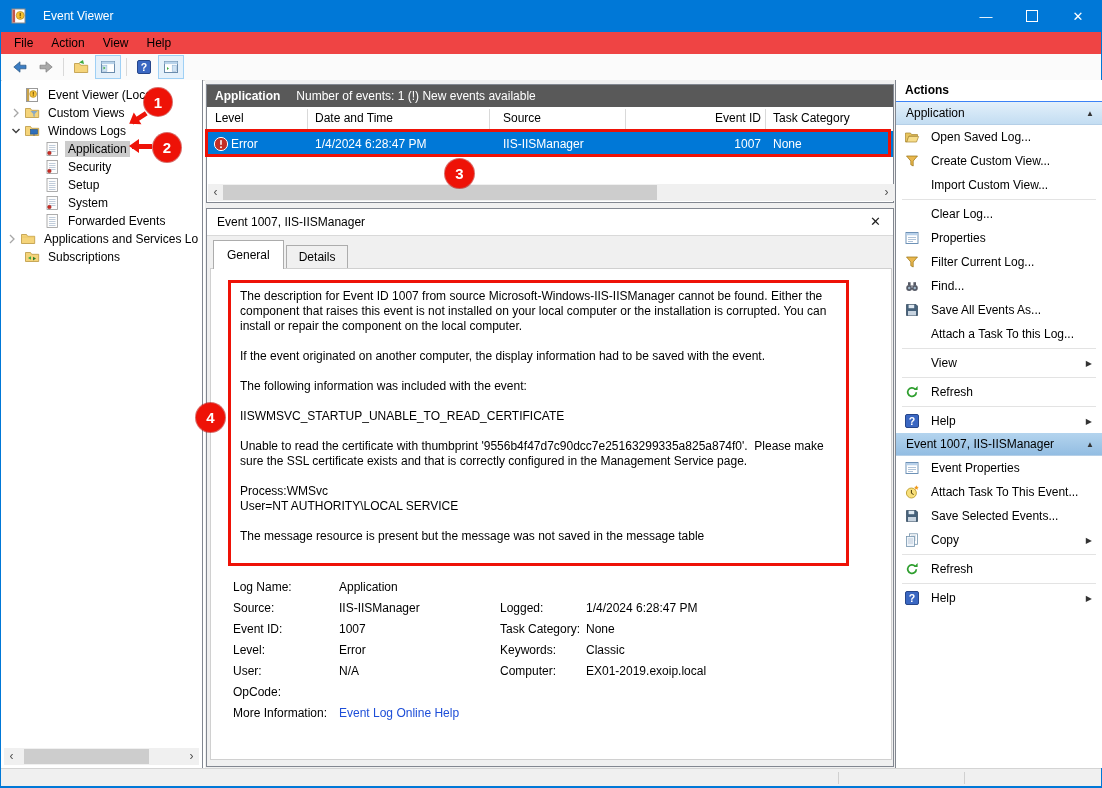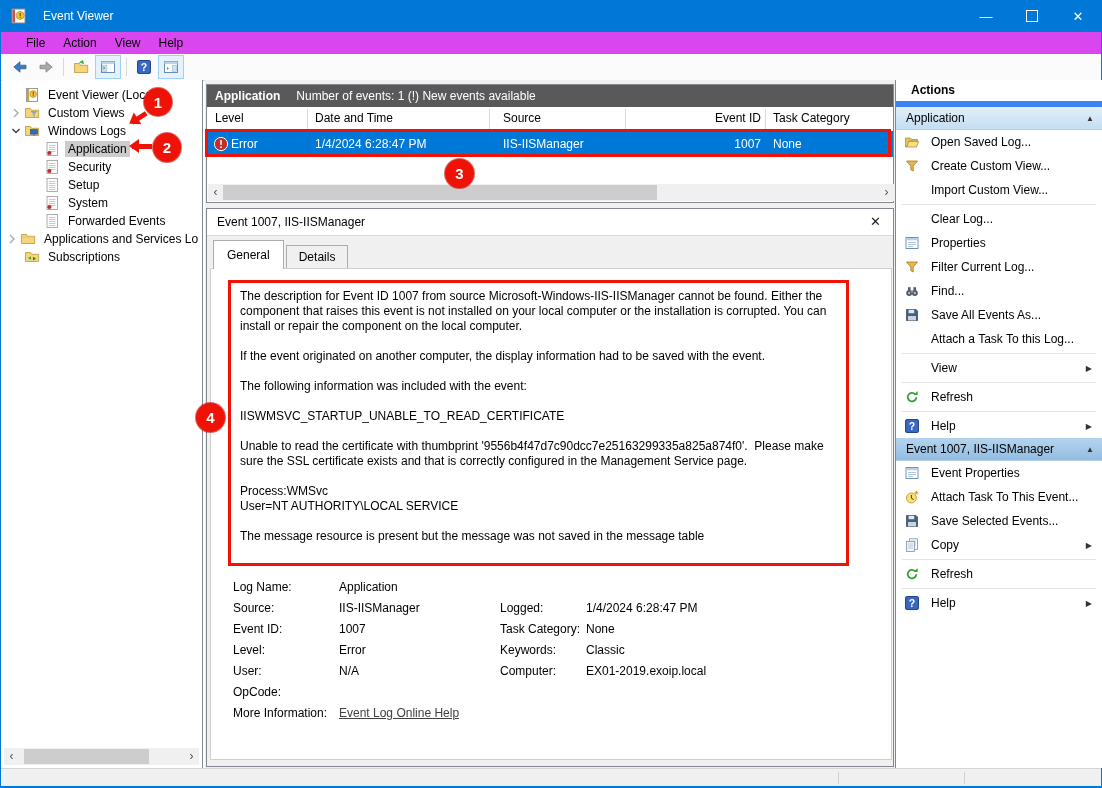--- a/index.html
+++ b/index.html
@@ -7,21 +7,21 @@
        font-family:"Liberation Sans","DejaVu Sans",sans-serif;font-size:12px;color:#000;background:#fff;}
   .window{position:absolute;inset:0;border-left:1px solid #0078d7;border-right:1px solid #0078d7;box-sizing:border-box;}
   
   .titlebar{position:absolute;left:0;top:0;right:0;height:32px;background:#0078d7;display:flex;align-items:center;}
   .titlebar .appicon{margin-left:10px;width:16px;height:16px;}
   .titlebar .title{color:#fff;margin-left:16px;font-size:12px;}
   .wincontrols{position:absolute;right:0;top:0;height:32px;display:flex;}
   .wcbtn{width:46px;height:32px;display:flex;align-items:center;justify-content:center;color:#fff;font-size:13px;}
   .wcbtn .maxbox{width:10px;height:10px;border:1px solid #fff;}
   
-  .menubar{position:absolute;left:0;top:32px;right:0;height:22px;background:#d946ef;display:flex;align-items:center;padding-left:16px;}
+  .menubar{position:absolute;left:0;top:32px;right:0;height:22px;background:#ef4444;display:flex;align-items:center;padding-left:4px;}
   .menuitem{padding:3px 9px;}
   
   .toolbar{position:absolute;left:0;top:54px;right:0;height:26px;background:#fbfbfb;border-bottom:1px solid #d9d9d9;display:flex;align-items:center;padding-left:6px;}
   .tbtn{width:24px;height:22px;display:flex;align-items:center;justify-content:center;margin:0 1px;}
   .tbtn.boxed{border:1px solid #9fd0f5;background:#e5f1fb;}
   .tsep{width:1px;height:18px;background:#d9d9d9;margin:0 4px;}
   
   .treepanel{position:absolute;left:1px;top:80px;width:201px;height:688px;background:#fff;border-right:1px solid #828790;box-sizing:border-box;overflow:hidden;}
   .tree{position:absolute;left:0;top:6px;right:0;}
   .titem{height:18px;display:flex;align-items:center;white-space:nowrap;}
@@ -56,24 +56,24 @@
   .d-close{position:absolute;right:12px;top:5px;font-size:13px;font-weight:bold;color:#222;}
   .tabs{position:absolute;left:6px;top:31px;height:28px;display:flex;align-items:flex-end;}
   .tab{padding:4px 12px;border:1px solid #acacac;border-bottom:none;background:#f0f0f0;margin-right:2px;}
   .tab.active{background:#fff;padding:7px 13px;position:relative;z-index:2;margin-bottom:-1px;}
   .tabpage{position:absolute;left:3px;top:59px;width:682px;height:492px;background:#fff;border:1px solid #d0d0d0;box-sizing:border-box;}
   .desc{position:absolute;left:21px;top:12px;width:624px;height:290px;overflow:hidden;padding:8px 8px 0 8px;box-sizing:border-box;line-height:15px;}
   .desc p{margin:0 0 15px 0;white-space:pre-wrap;}
   .desc p.tight{margin-bottom:0;}
   .fields{position:absolute;left:22px;top:311px;display:grid;grid-template-columns:106px 161px 86px auto;row-gap:8px;}
   .fields div{height:13px;white-space:nowrap;}
-  .link{color:#404040;text-decoration:underline;}
+  .link{color:#1d4ed8;}
   
   .actions{position:absolute;left:894px;top:80px;width:207px;height:688px;background:#fff;border-left:1px solid #828790;box-sizing:border-box;}
-  .a-title{height:21px;line-height:21px;font-weight:bold;padding-left:15px;border-bottom:6px solid #3b82f6;}
+  .a-title{height:21px;line-height:21px;font-weight:bold;padding-left:9px;border-bottom:1px solid #3b82f6;}
   .a-sec{height:22px;display:flex;align-items:center;padding:0 8px 0 10px;background:linear-gradient(#e3f0fa,#c3ddf2);border-bottom:1px solid #b5cfe7;}
   .a-sec.active{background:linear-gradient(#b4d4ee,#93bde2);}
   .a-sec .hdr{flex:1;}
   .a-sec .collapse{font-size:8px;color:#333;}
   .a-item{height:24px;display:flex;align-items:center;padding-left:8px;}
   .a-item .aicon{width:18px;height:16px;flex:0 0 18px;margin-right:9px;}
   .a-item .albl{flex:1;}
   .a-item .sub{font-size:8px;color:#333;margin-right:10px;}
   .a-sep{height:1px;background:#e3e3e3;margin:2px 6px;}
   

